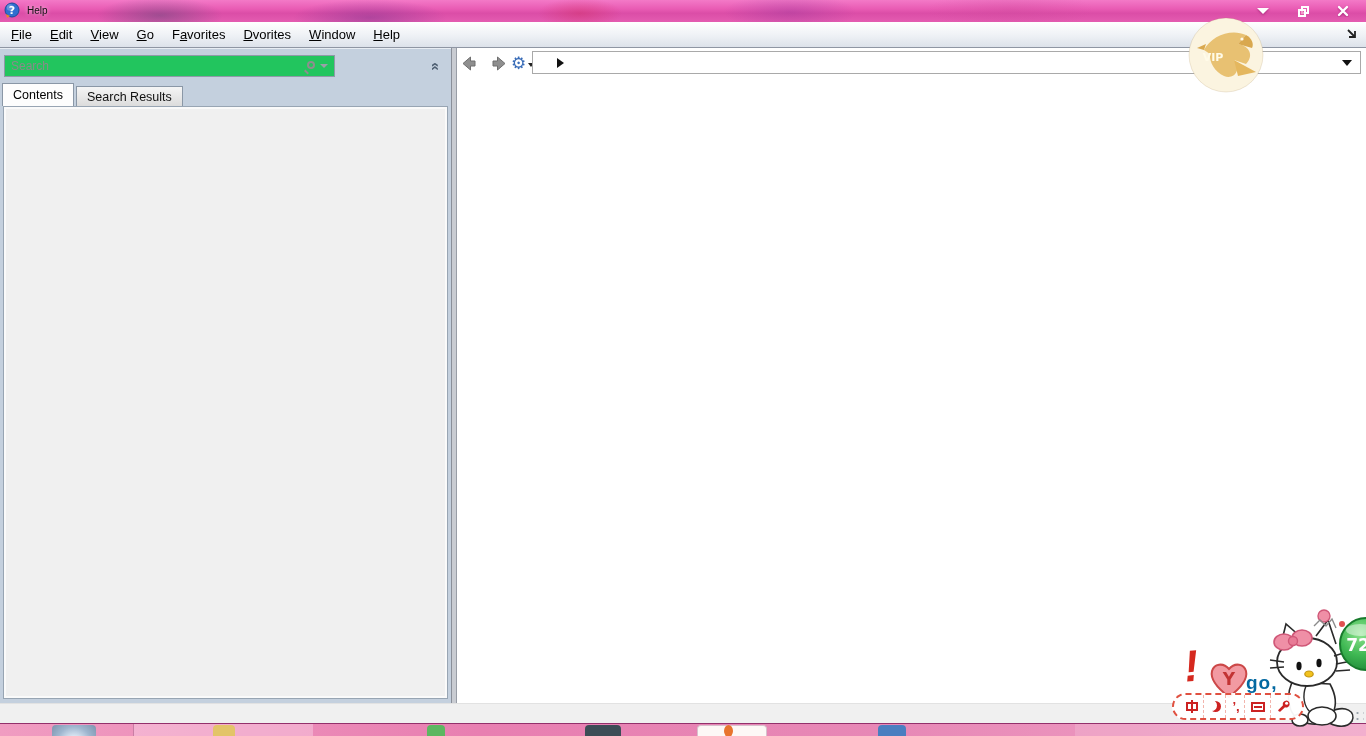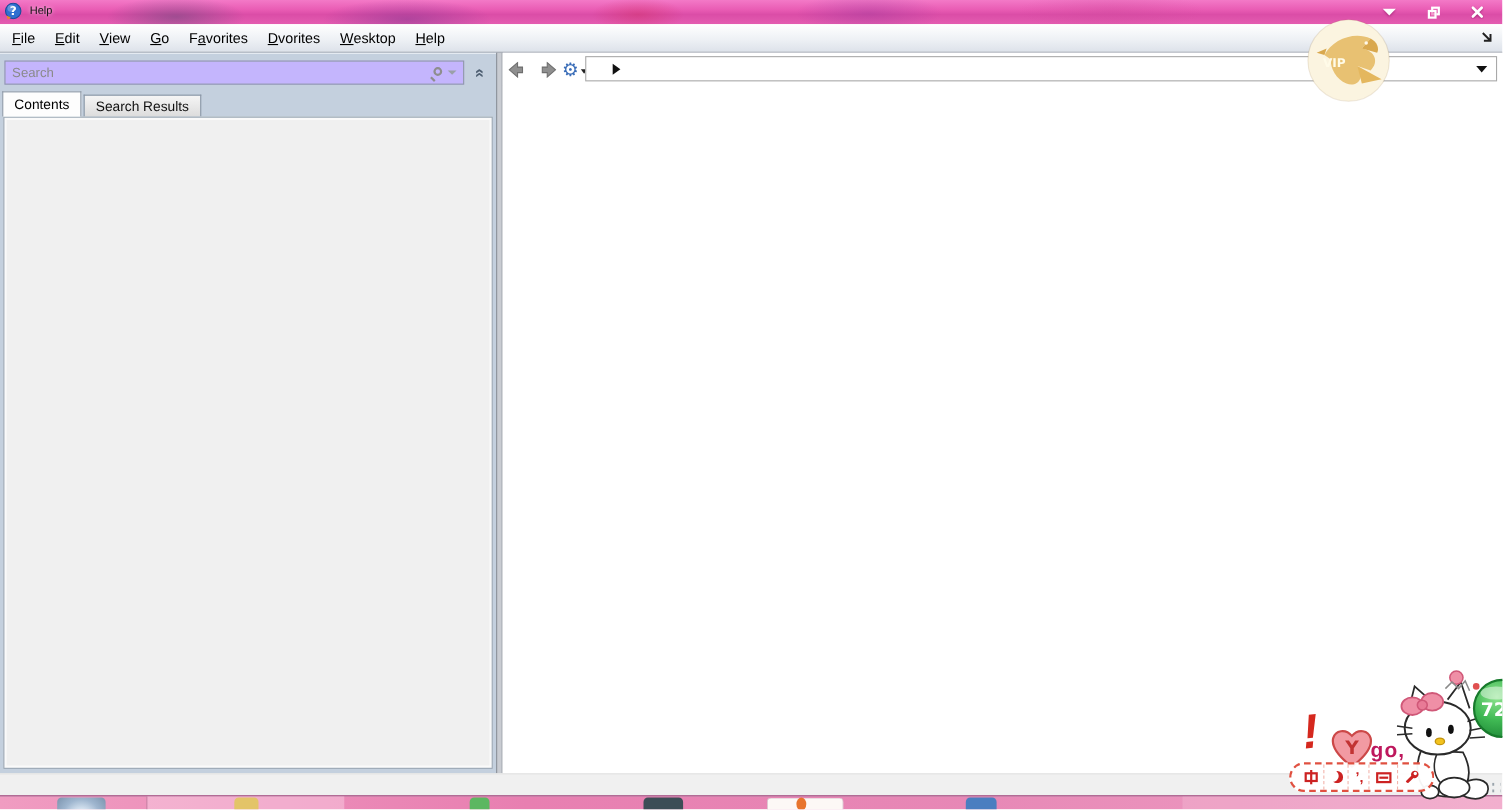--- a/index.html
+++ b/index.html
@@ -39,21 +39,21 @@
   .mn { text-decoration:underline; }
   .menubar-float { position:absolute; right:6px; top:5px; width:15px; height:15px; }
 
   
   .main { position:absolute; left:0; top:48px; width:1366px; height:655px; }
   .left-panel { position:absolute; left:0; top:0; width:451px; height:655px; background:#c4d0de; border-top:1px solid #e8edf3; }
   .splitter { position:absolute; left:451px; top:0; width:6px; height:655px; background:#c9ccd2; border-left:1px solid #8a8f99; border-right:1px solid #989da6; cursor:col-resize; }
   .right-panel { position:absolute; left:457px; top:0; width:909px; height:655px; background:#fff; }
 
   
-  .search-field { position:absolute; left:4px; top:6px; width:418px; height:22px; background:#c4b5fd; border:1px solid #8f9aa8; display:flex; align-items:center; }
+  .search-field { position:absolute; left:4px; top:6px; width:331px; height:22px; background:#22c55e; border:1px solid #8f9aa8; display:flex; align-items:center; }
   .search-input { flex:1; height:100%; border:none; outline:none; padding:0 6px; font-size:12px; font-family:"Liberation Sans",sans-serif; color:#222; background:transparent; }
   .search-input::placeholder { color:#8a8a8a; }
   .mag-wrap { display:flex; align-items:center; gap:4px; padding-right:6px; }
   .mag-icon { position:relative; width:13px; height:13px; }
   .mag-icon .ring { position:absolute; right:1px; top:1px; width:8px; height:8px; border:2px solid #8e8e8e; border-radius:50%; }
   .mag-icon .handle { position:absolute; left:1px; bottom:0px; width:5px; height:2px; background:#8e8e8e; transform:rotate(45deg); }
   .small-caret { width:0; height:0; border-left:4px solid transparent; border-right:4px solid transparent; border-top:4px solid #9aa0a8; }
   .collapse-btn { position:absolute; left:427px; top:8px; width:18px; height:18px; display:flex; align-items:center; justify-content:center; color:#4e5f72; }
   .collapse-btn .dbl-chevron { display:inline-block; transform:rotate(90deg); font-size:15px; font-weight:bold; line-height:1; }
 
@@ -85,21 +85,21 @@
   }
   .tb-blob { position:absolute; top:1px; height:12px; border-radius:4px 4px 0 0; filter:blur(.6px); }
   .tb-seg { position:absolute; top:0; height:13px; }
 
   
   .vip-badge { position:absolute; left:1184px; top:12px; width:84px; height:84px; z-index:50; }
   .kitty { position:absolute; left:1262px; top:606px; width:96px; height:126px; z-index:60; }
   .green-ball { position:absolute; left:1336px; top:616px; width:58px; height:58px; z-index:70; }
   .excl-mark { position:absolute; left:1184px; top:644px; z-index:61; color:#d5281e; font-size:44px; font-weight:bold; font-style:italic; transform:rotate(-6deg); line-height:1; text-shadow:1px 1px 0 rgba(255,255,255,.6); }
   .heart-logo { position:absolute; left:1208px; top:660px; z-index:61; }
-  .deco-text { position:absolute; left:1246px; top:672px; z-index:61; color:#be185d; font-weight:900; font-size:19px; letter-spacing:1px; text-shadow:1px 1px 0 #fff, -1px -1px 0 rgba(255,255,255,.7); }
+  .deco-text { position:absolute; left:1246px; top:672px; z-index:61; color:#0369a1; font-weight:900; font-size:19px; letter-spacing:1px; text-shadow:1px 1px 0 #fff, -1px -1px 0 rgba(255,255,255,.7); }
   .ime-bar {
     position:absolute; left:1172px; top:693px; width:132px; height:27px; z-index:62;
     background:rgba(255,255,255,.95); border:2px dashed #e05040; border-radius:14px;
     display:flex; align-items:center; justify-content:space-between; padding:0 10px;
   }
   .ime-item { display:flex; align-items:center; justify-content:center; height:100%; padding:0 2px; }
   .ime-item + .ime-item { border-left:1px dashed #f2b4ac; padding-left:6px; }
   .zhong-icon { position:relative; width:12px; height:9px; border:2px solid #cc2222; }
   .zhong-icon::before { content:''; position:absolute; left:50%; top:-4px; bottom:-4px; width:2px; background:#cc2222; transform:translateX(-50%); }
   .moon-icon { width:11px; height:11px; border-radius:50%; box-shadow:inset -4px -1px 0 0 #cc2222; }
@@ -171,21 +171,21 @@
         <span>vorites</span>
       </div>
     <div class="menu-item">
         <span></span>
         <span class="mn">D</span>
         <span>vorites</span>
       </div>
     <div class="menu-item">
         <span></span>
         <span class="mn">W</span>
-        <span>esktop</span>
+        <span>indow</span>
       </div>
     <div class="menu-item">
         <span></span>
         <span class="mn">H</span>
         <span>elp</span>
       </div>
     <span class="menubar-float">
       <svg width="15" height="15" viewBox="0 0 15 15">
           <path d="M3 3 L10 10 M10 4 L10 10 L4 10" stroke="#222" stroke-width="1.8" fill="none"></path>
         </svg>

